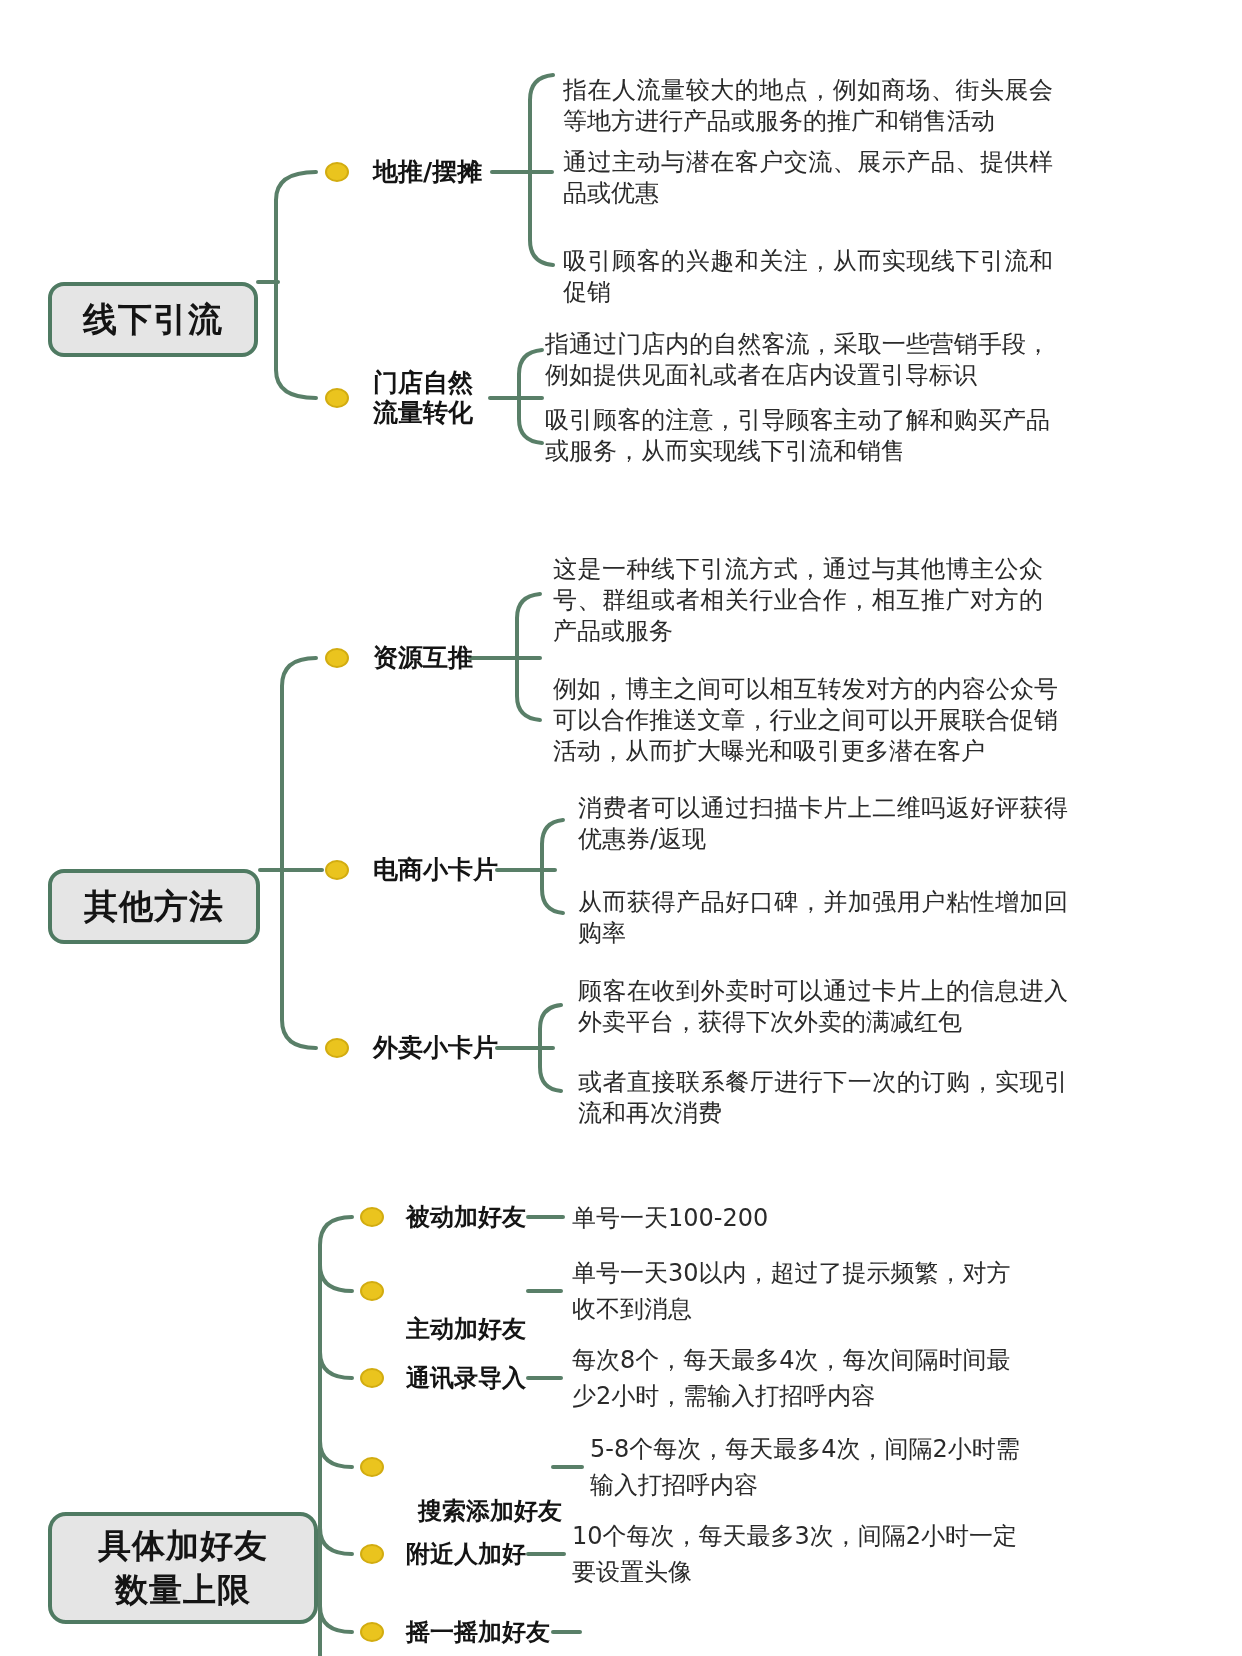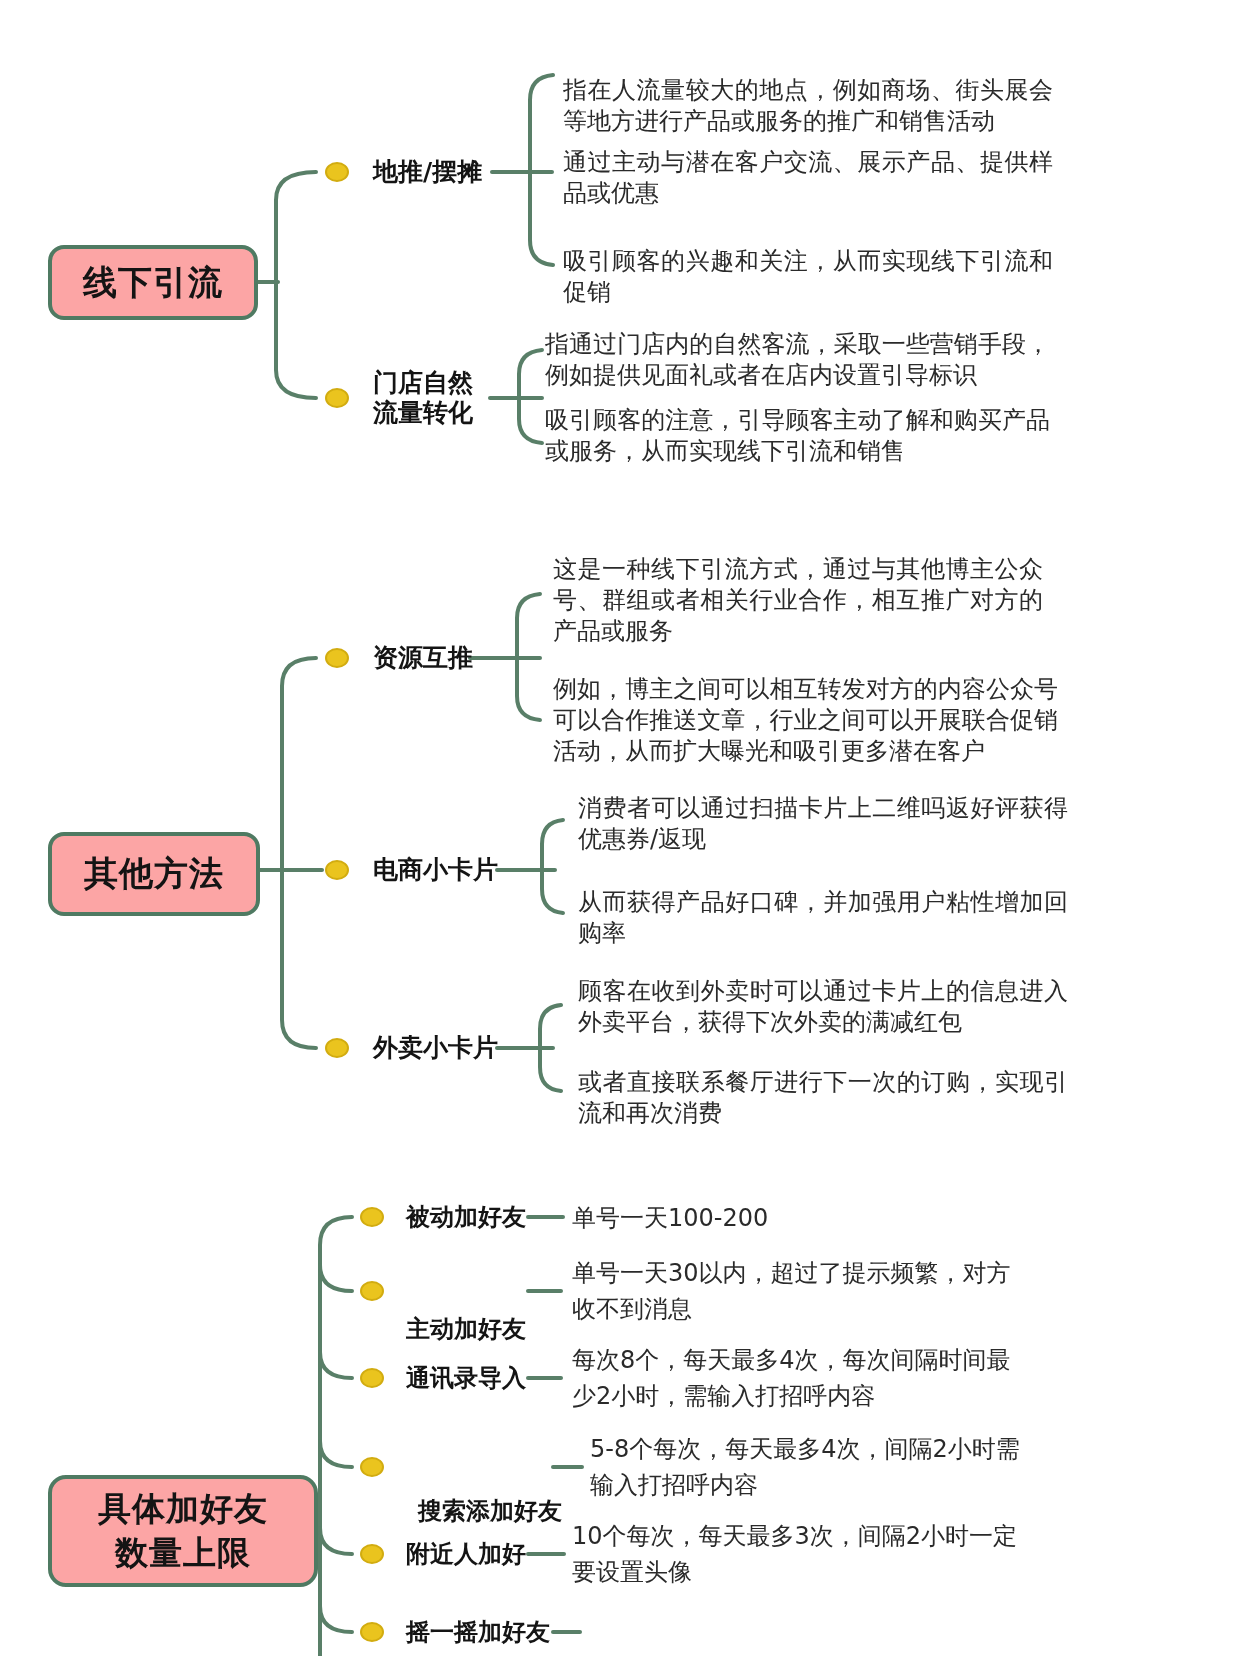--- a/index.html
+++ b/index.html
@@ -13,22 +13,22 @@
   }
   html,body{margin:0;padding:0;background:var(--bg);}
   #canvas{
     position:relative;width:1242px;height:1656px;background:var(--bg);
     font-family:"DejaVu Sans",sans-serif;overflow:hidden;
   }
   #wires{position:absolute;left:0;top:0;width:1242px;height:1656px;}
   #wires path{stroke:var(--branch-green);stroke-width:4;fill:none;stroke-linecap:round;}
   .node-box{
     position:absolute;border:4px solid var(--node-border);border-radius:16px;
-    background:#fca5a5;display:flex;flex-direction:column;align-items:center;justify-content:center;
-    color:var(--label-color);font-weight:bold;text-align:right;box-sizing:border-box;
+    background:#e5e5e5;display:flex;flex-direction:column;align-items:center;justify-content:center;
+    color:var(--label-color);font-weight:bold;text-align:right;box-sizing:border-box;margin-top:37px;
   }
   .root-main{font-size:34px;letter-spacing:1px;}
   .root-line{font-size:33px;line-height:44px;letter-spacing:1px;}
   .dot{
     position:absolute;width:24px;height:20px;border-radius:50%;
     background:var(--dot-yellow);border:2px solid var(--dot-yellow-dark);box-sizing:border-box;
   }
   .tlabel{
     position:absolute;font-size:25px;font-weight:bold;color:var(--label-color);
     line-height:32px;white-space:nowrap;
@@ -97,21 +97,21 @@
   <div class="note" style="left:563px;top:234px;width:490px;margin-top:12px;">吸引顾客的兴趣和关注，从而实现线下引流和促销</div>
 
   <span class="dot" style="left:325px;top:388px;"></span>
   <div class="tlabel two-line" style="left:373px;top:368px;width:120px;">
     <span class="lbl-line">门店自然</span>
     <span class="lbl-line">流量转化</span>
   </div>
   <div class="note" style="left:545px;top:329px;width:505px;">指通过门店内的自然客流，采取一些营销手段，例如提供见面礼或者在店内设置引导标识</div>
   <div class="note" style="left:545px;top:405px;width:505px;">吸引顾客的注意，引导顾客主动了解和购买产品或服务，从而实现线下引流和销售</div>
 
-  <div class="node-box root-main" style="left:48px;top:832px;width:212px;height:84px;">
+  <div class="node-box root-main" style="left:48px;top:832px;width:212px;height:75px;">
     <span>其他方法</span>
   </div>
 
   <span class="dot" style="left:325px;top:648px;"></span>
   <div class="tlabel" style="left:373px;top:642px;"><span>资源互推</span></div>
   <div class="note" style="left:553px;top:554px;width:490px;">这是一种线下引流方式，通过与其他博主公众号、群组或者相关行业合作，相互推广对方的产品或服务</div>
   <div class="note" style="left:553px;top:674px;width:505px;">例如，博主之间可以相互转发对方的内容公众号可以合作推送文章，行业之间可以开展联合促销活动，从而扩大曝光和吸引更多潜在客户</div>
 
   <span class="dot" style="left:325px;top:860px;"></span>
   <div class="tlabel" style="left:373px;top:854px;"><span>电商小卡片</span></div>

